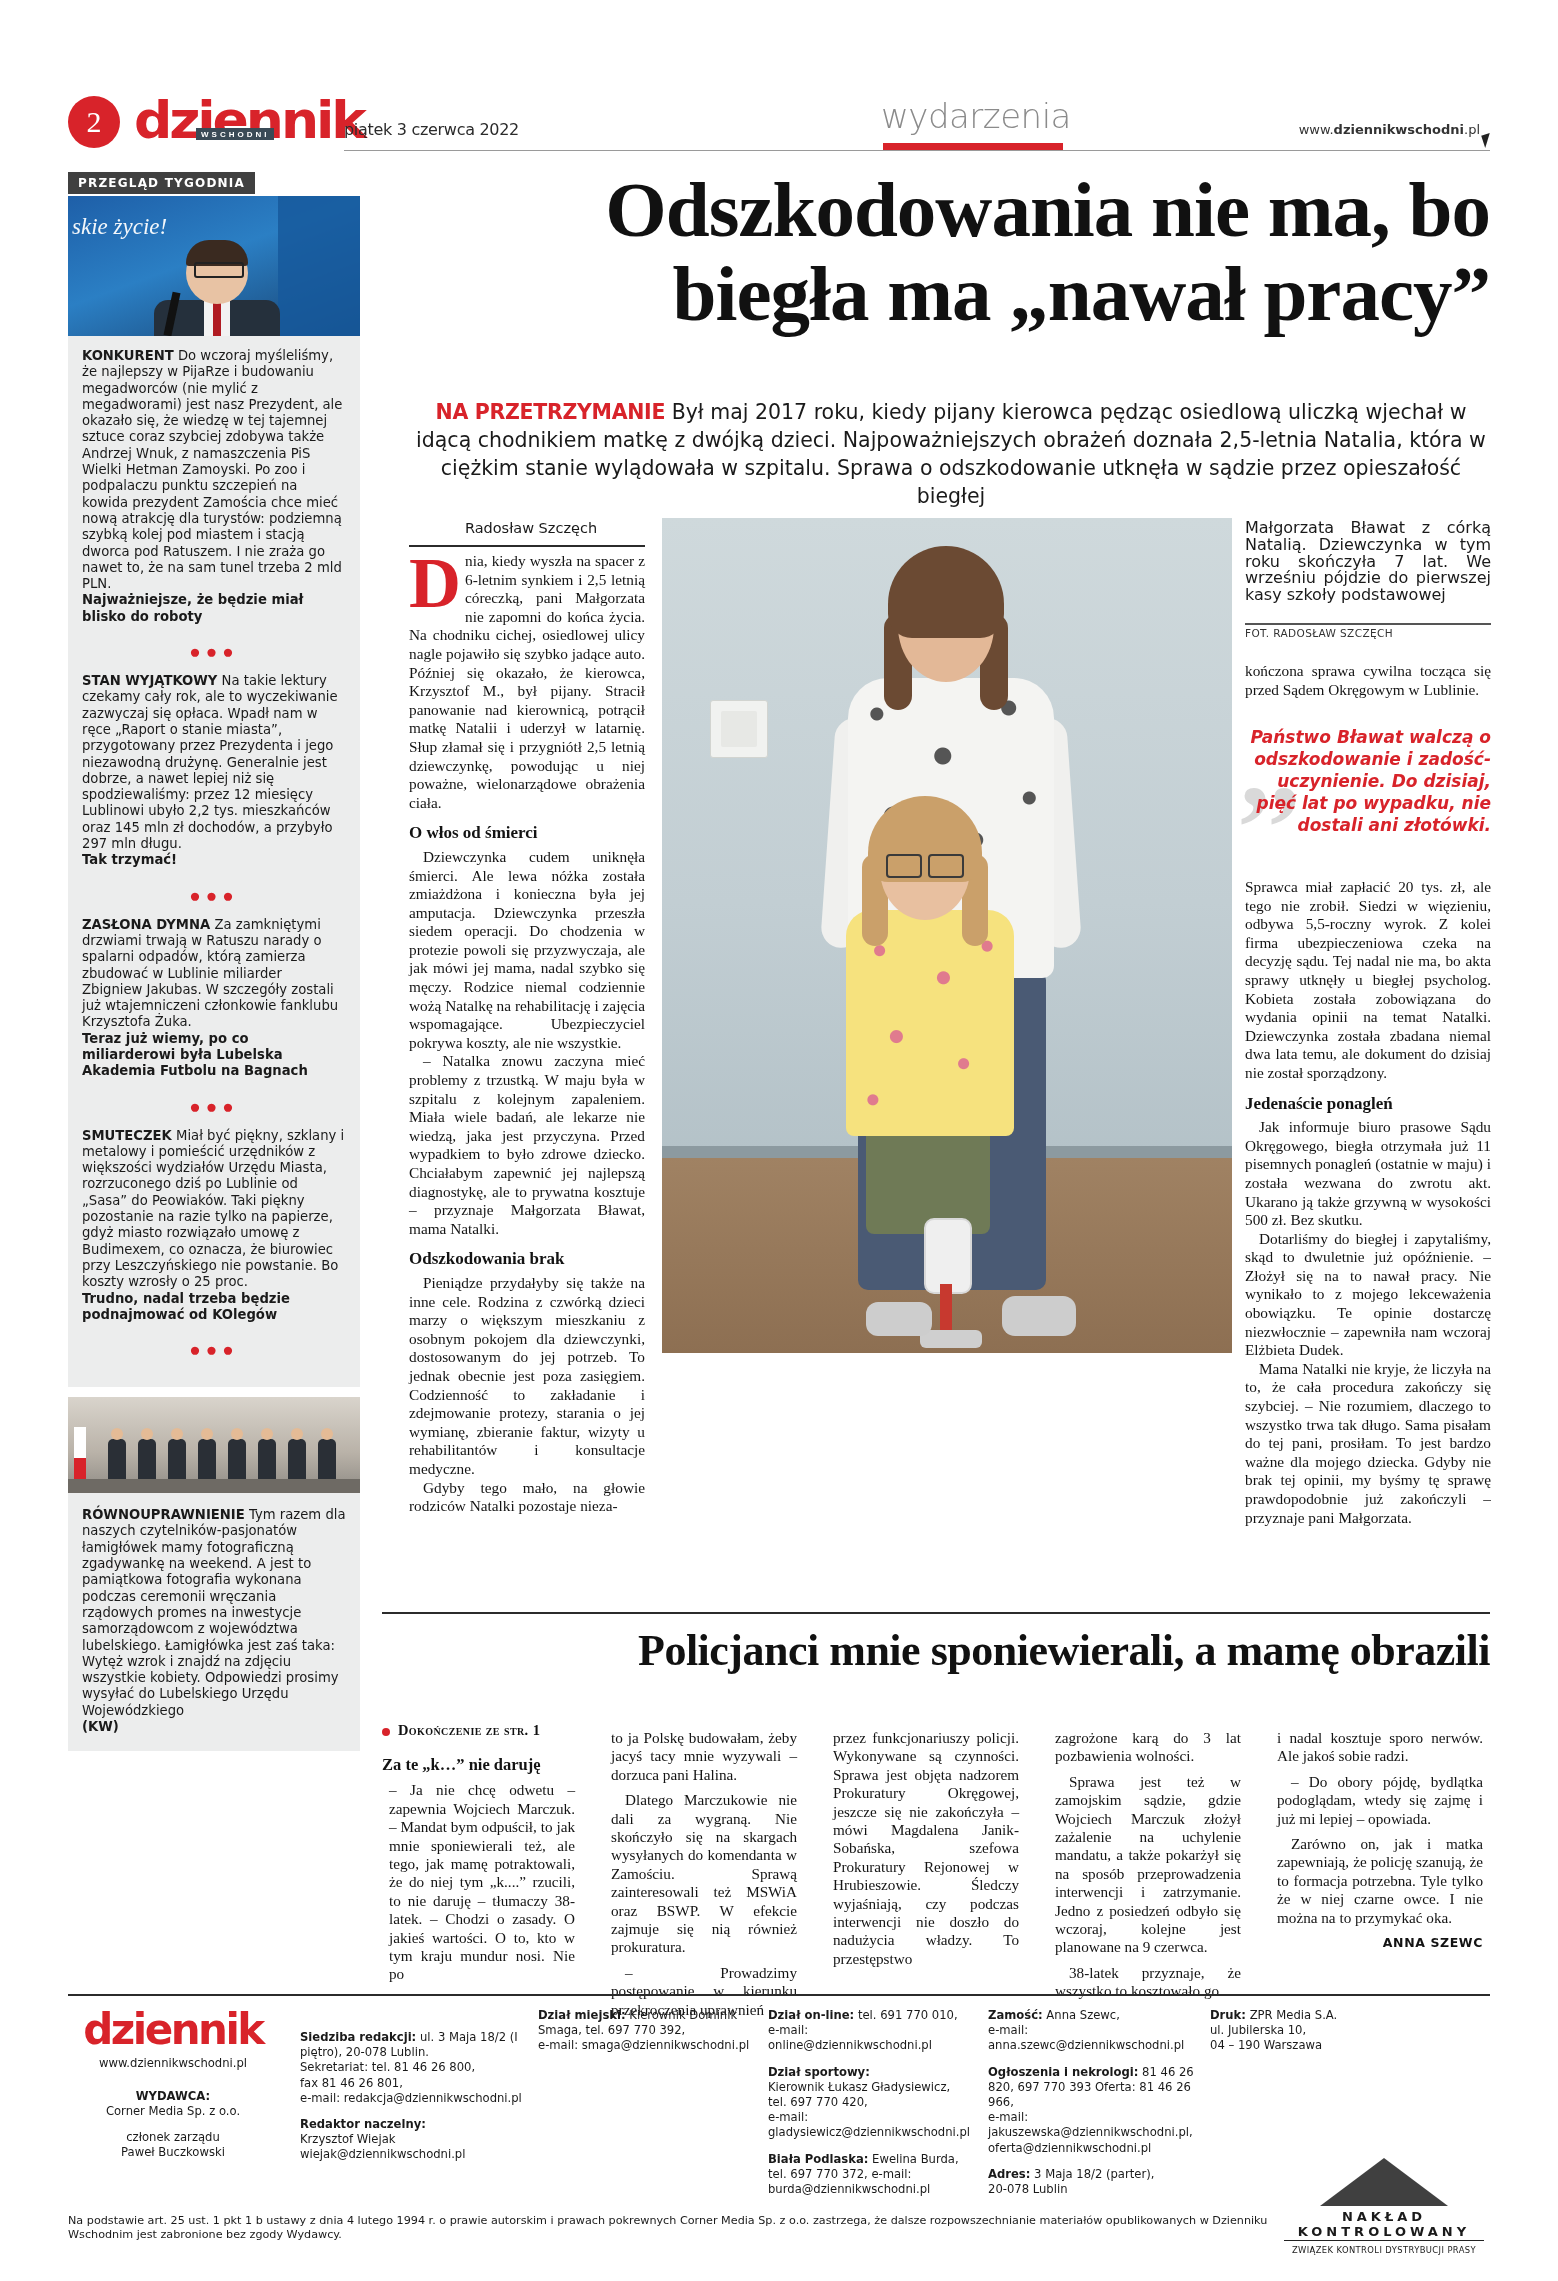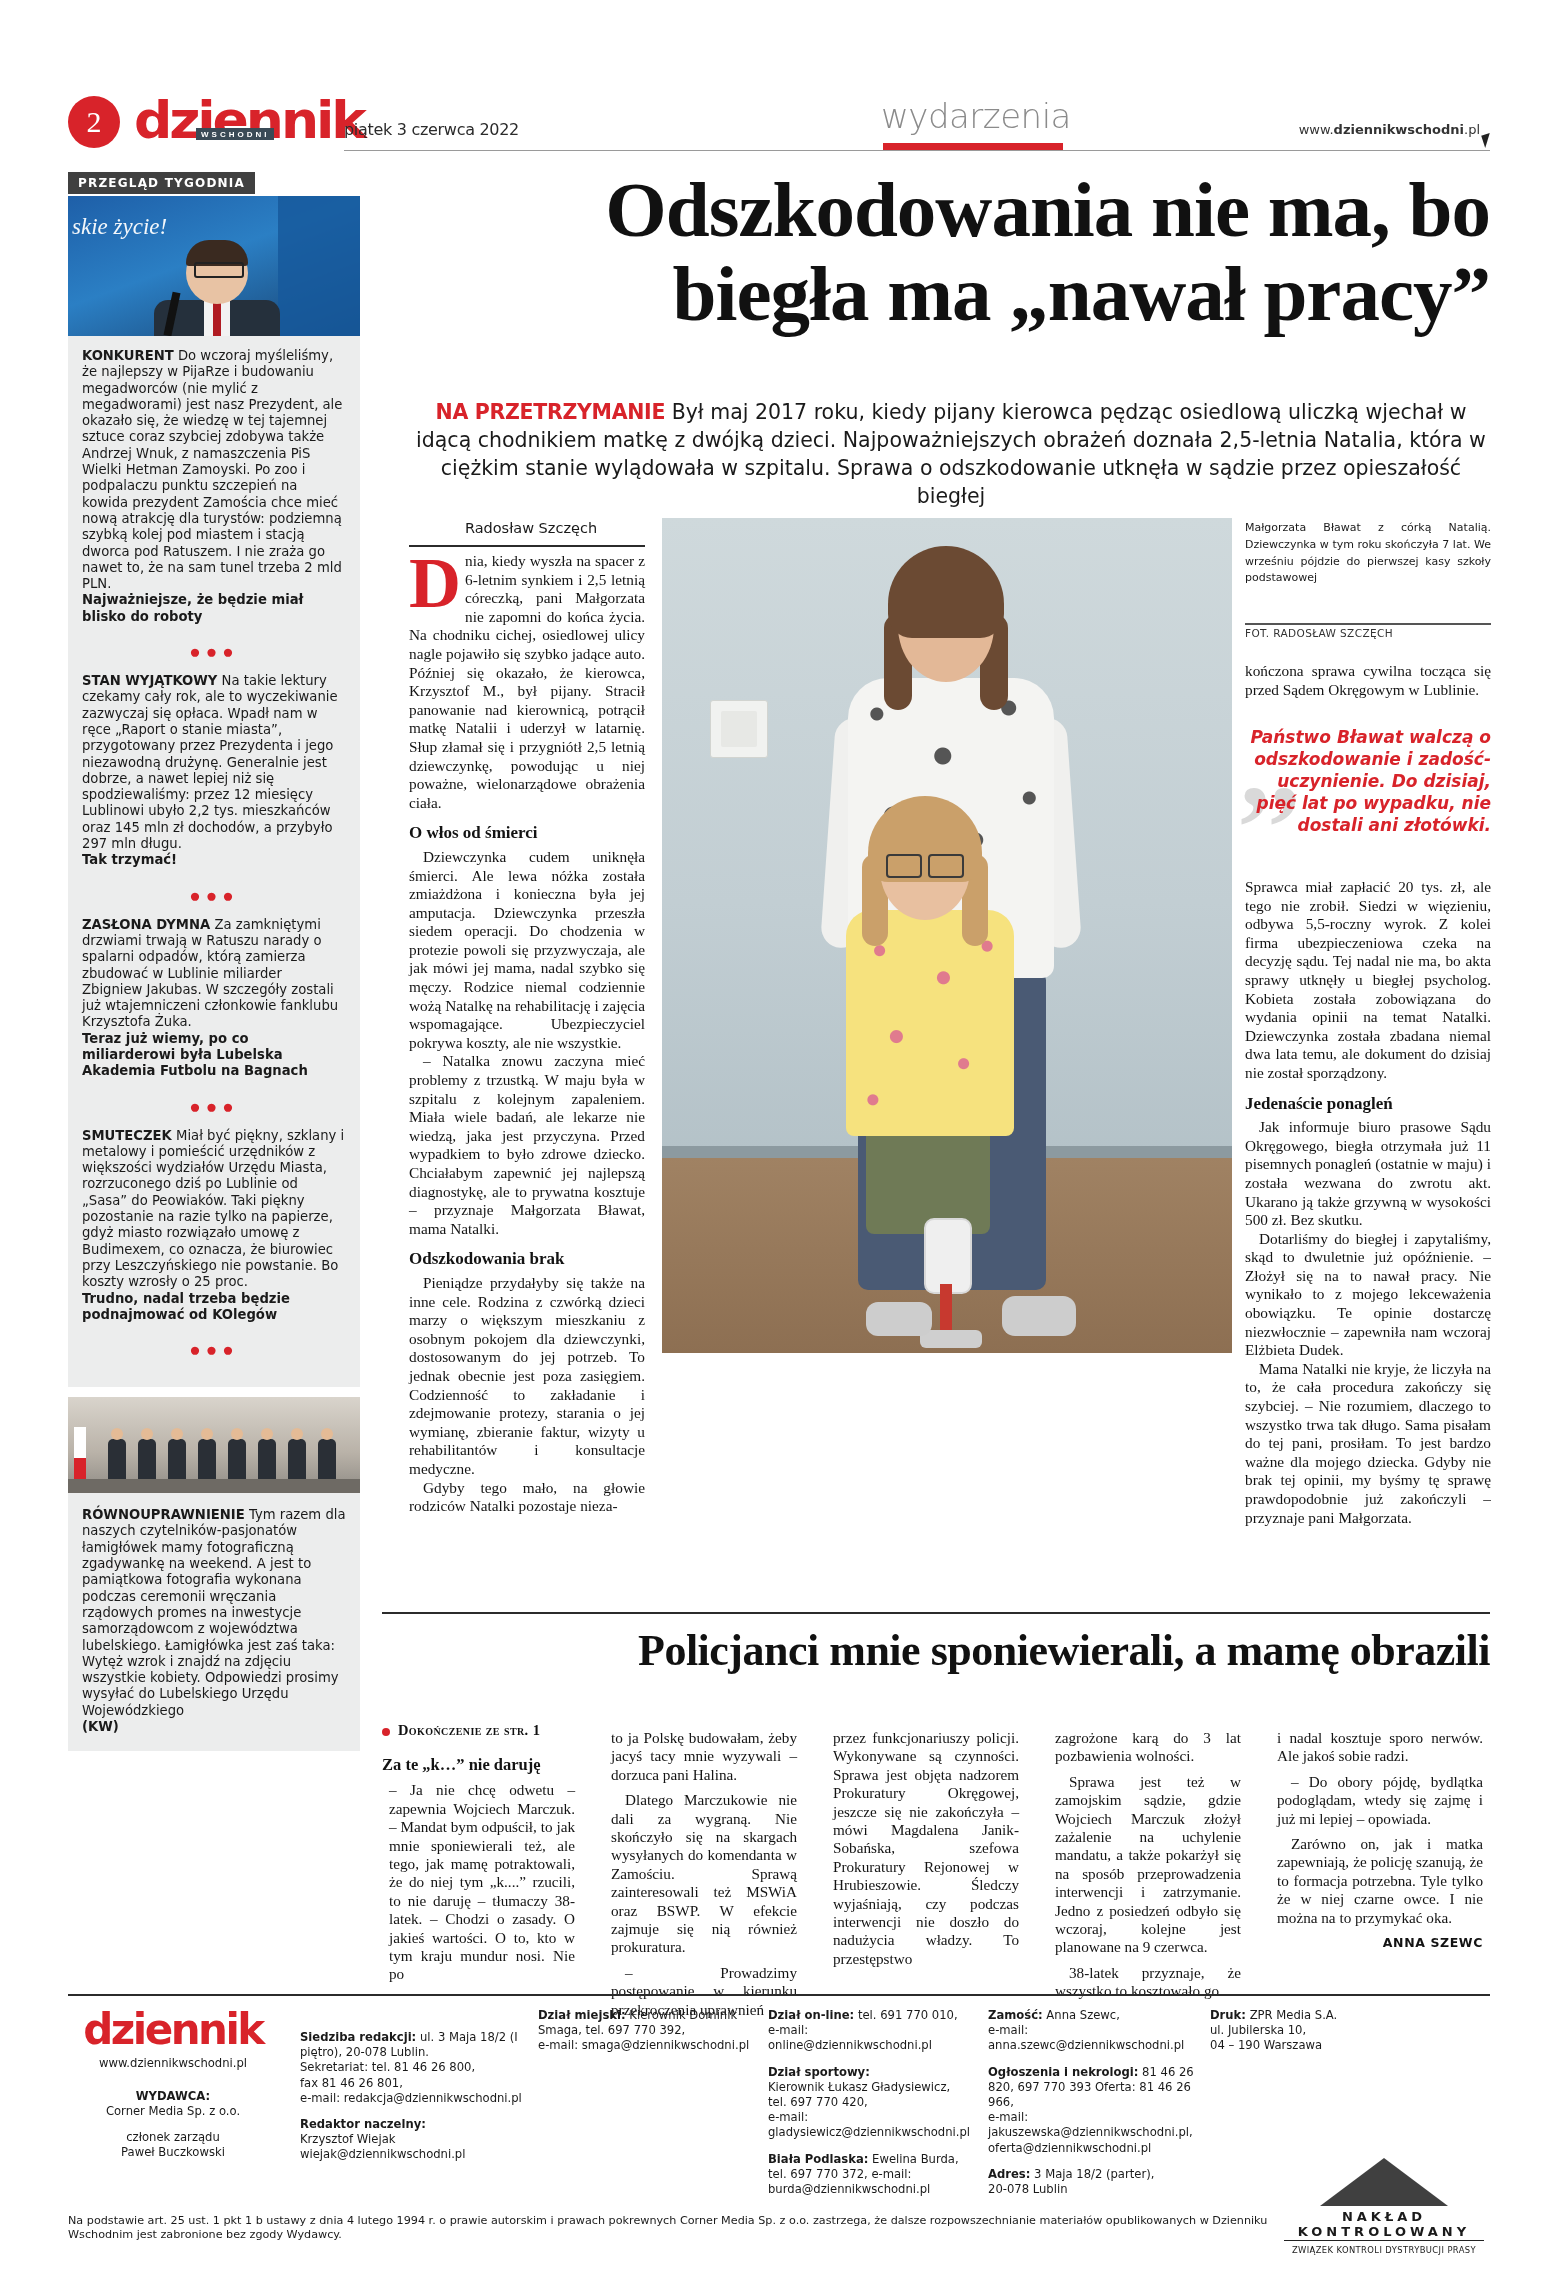--- a/index.html
+++ b/index.html
@@ -109,21 +109,21 @@
     font-family:"Liberation Serif",serif;font-size:17px;font-weight:bold;margin:12px 0 5px 0;text-indent:0;
   }
   .col-1{left:409px;top:552px;width:236px;}
   .dropcap{
     float:left;font-family:"Liberation Serif",serif;font-size:72px;line-height:58px;
     color:#d8232a;font-weight:bold;margin:2px 4px -4px 0;
   }
 
   .photo-caption{
     position:absolute;left:1245px;top:520px;width:246px;
-    font-family:"DejaVu Sans",sans-serif;font-size:11px;line-height:16.8px;color:#1a1a1a;
+    font-family:"DejaVu Sans",sans-serif;font-size:16px;line-height:16.8px;color:#1a1a1a;
     text-align:justify;
   }
   .photo-credit{
     position:absolute;left:1245px;top:627px;width:246px;font-size:10.5px;letter-spacing:.4px;
     font-family:"DejaVu Sans",sans-serif;color:#333;
   }
   .credit-rule{position:absolute;left:1245px;top:623px;width:246px;height:2px;background:#555;}
 
   .pullquote{
     position:absolute;left:1245px;top:726px;width:246px;

